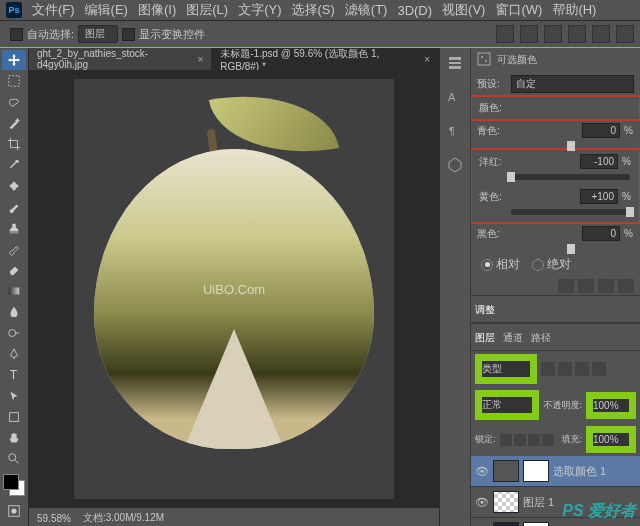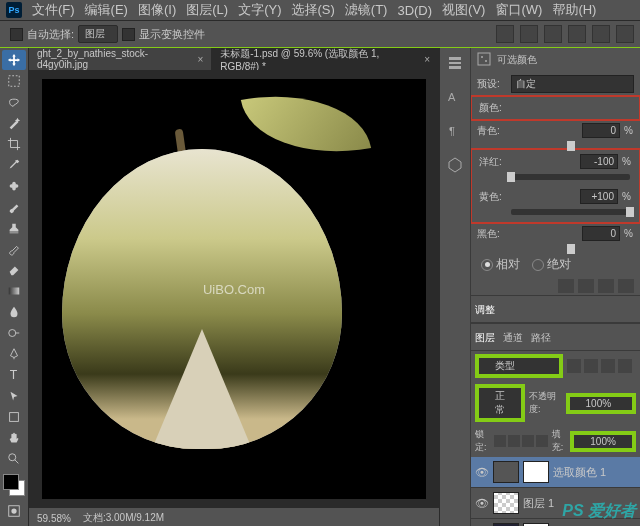--- a/index.html
+++ b/index.html
@@ -19,21 +19,21 @@
 .cswatch{display:flex;flex-wrap:wrap;width:22px;margin:4px auto;position:relative;height:22px}
 .cswatch div{width:14px;height:14px;border:1px solid #888;position:absolute}
 .cswatch .fg{background:#000;z-index:2;top:0;left:0}
 .cswatch .bg{background:#fff;bottom:0;right:0}
 .doc{flex:1;background:#2a2a2a;display:flex;flex-direction:column}
 .tabs{height:22px;display:flex;align-items:stretch;background:#424242}
 .tabs .tab{padding:4px 8px;font-size:10px;border-right:1px solid #2a2a2a;display:flex;align-items:center;gap:4px}
 .tabs .tab.on{background:#2a2a2a}
 .tabs .x{font-size:10px;color:#aaa}
 .canvas{flex:1;background:#2a2a2a;display:flex;align-items:center;justify-content:center}
-.art{width:384px;height:420px;background:#000000;position:relative;overflow:hidden}
+.art{width:320px;height:420px;background:#404040;position:relative;overflow:hidden}
 .apple{position:absolute;left:20px;top:70px;width:280px;height:300px;border-radius:50% 50% 48% 48%/55% 55% 45% 45%;overflow:hidden;box-shadow:0 0 0 1px #aaa inset}
 .forest{position:absolute;inset:0;background:linear-gradient(180deg,#e8e4d0 0%,#cbc98a 30%,#8a8a4a 55%,#3a3a1a 75%,#c9b88a 90%)}
 .road{position:absolute;bottom:0;left:50%;transform:translateX(-50%);width:0;height:0;border-left:50px solid transparent;border-right:50px solid transparent;border-bottom:120px solid #d8d0b8}
 .leaf{position:absolute;top:10px;right:60px;width:120px;height:70px;border-radius:0 100% 0 100%;background:linear-gradient(135deg,#c8c87a,#8a8a4a);transform:rotate(-10deg)}
 .stem{position:absolute;top:50px;left:135px;width:8px;height:35px;background:#6a5a3a;border-radius:4px;transform:rotate(-8deg)}
 .status{height:20px;display:flex;align-items:center;padding:0 8px;font-size:10px;gap:12px;background:#535353}
 .panels{width:200px;background:#535353;display:flex;border-left:1px solid #2a2a2a}
 .icol{width:30px;display:flex;flex-direction:column;padding:6px 0;gap:16px;align-items:center;border-right:1px solid #3a3a3a}
 .icol div{width:18px;height:18px}
 .pcol{flex:1;display:flex;flex-direction:column;overflow:hidden}
@@ -51,21 +51,21 @@
 .slider .th{position:absolute;top:-2px;width:8px;height:10px;background:#ccc;transform:translateX(-50%)}
 .hl{outline:2px solid #c0392b;outline-offset:1px;margin:2px}
 .radio{display:flex;gap:12px;padding:4px 10px;font-size:12px}
 .radio div{display:flex;align-items:center;gap:3px}
 .rbtn{width:10px;height:10px;border-radius:50%;border:1px solid #888;display:flex;align-items:center;justify-content:center}
 .rbtn.on::after{content:"";width:5px;height:5px;background:#ddd;border-radius:50%}
 .iconrow{display:flex;justify-content:flex-end;padding:2px 6px;gap:4px}
 .iconrow div{width:16px;height:14px;background:#444}
 .sect{border-top:1px solid #3a3a3a;padding-top:2px}
 .layerp .lrow{display:flex;align-items:center;padding:3px 4px;font-size:10px;gap:4px}
-.layerp .dd2{background:#333;border:4px solid #84cc16;padding:1px 16px;width:48px}
+.layerp .dd2{background:#333;border:7px solid #84cc16;padding:1px 0;width:48px}
 .layerp .full{flex:1}
 .layer{display:flex;align-items:center;padding:4px;gap:4px;border-bottom:1px solid #3a3a3a}
 .layer.sel{background:#5a7aa5}
 .eye{width:14px;text-align:center}
 .thumb{width:24px;height:20px;background:#888;border:1px solid #222}
 .mask{width:24px;height:20px;background:#fff;border:1px solid #222}
 .wm{position:absolute;right:4px;bottom:4px;color:rgba(40,180,180,.85);font-size:16px;font-style:italic;font-weight:bold}
 .wm2{position:absolute;left:50%;top:50%;transform:translate(-50%,-50%);color:rgba(255,255,255,.6);font-size:13px}
 </style>
 </head>

